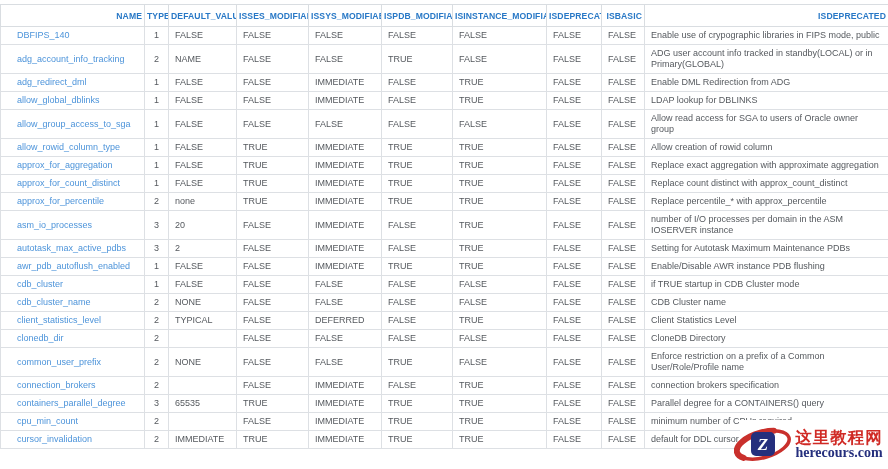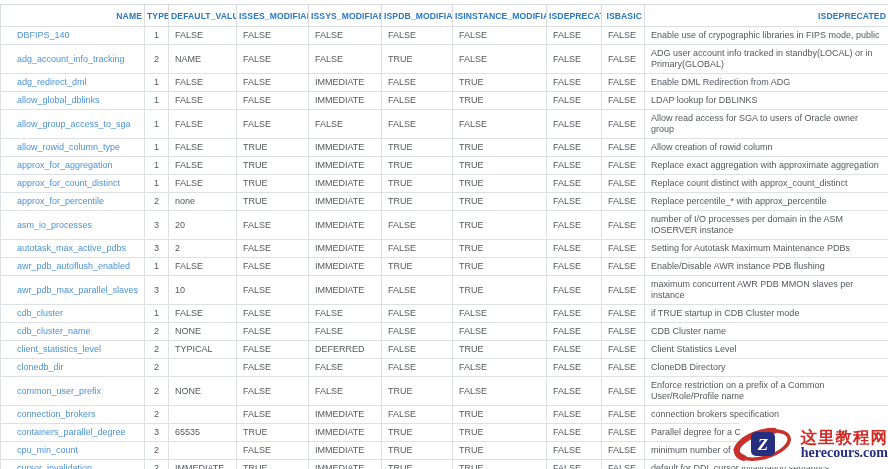--- a/index.html
+++ b/index.html
@@ -54,21 +54,21 @@
   .watermark {
     position: absolute;
     right: 0; bottom: 2px;
     width: 148px; height: 47px;
     background: #ffffff;
     display: flex;
     align-items: center;
     z-index: 5;
   }
   .wm-logo { flex: 0 0 auto; margin-left: -6px; }
-  .wm-text { flex: 1; display: flex; flex-direction: column; align-items: flex-end; margin-left: -2px; }
+  .wm-text { flex: 1; display: flex; flex-direction: column; align-items: center; margin-left: -2px; }
   .wm-cn {
     color: #d02a25;
     font-size: 16.5px;
     font-weight: bold;
     line-height: 18px;
     letter-spacing: 1px;
     white-space: nowrap;
   }
   .wm-url {
     color: #252f7d;
@@ -250,32 +250,20 @@
           <td class="col-default_value">FALSE</td>
           <td class="col-isses_modifiable">FALSE</td>
           <td class="col-issys_modifiable">IMMEDIATE</td>
           <td class="col-ispdb_modifiable">TRUE</td>
           <td class="col-isinstance_modifiable">TRUE</td>
           <td class="col-isdeprecated">FALSE</td>
           <td class="col-isbasic">FALSE</td>
           <td class="col-description">Enable/Disable AWR instance PDB flushing</td>
         </tr>
         <tr>
-          <td class="col-name"><a class="name-link">awr_pdb_max_parallel_slaves</a></td>
-          <td class="col-type">3</td>
-          <td class="col-default_value">10</td>
-          <td class="col-isses_modifiable">FALSE</td>
-          <td class="col-issys_modifiable">IMMEDIATE</td>
-          <td class="col-ispdb_modifiable">FALSE</td>
-          <td class="col-isinstance_modifiable">TRUE</td>
-          <td class="col-isdeprecated">FALSE</td>
-          <td class="col-isbasic">FALSE</td>
-          <td class="col-description">maximum concurrent AWR PDB MMON slaves per instance</td>
-        </tr>
-        <tr>
           <td class="col-name"><a class="name-link">cdb_cluster</a></td>
           <td class="col-type">1</td>
           <td class="col-default_value">FALSE</td>
           <td class="col-isses_modifiable">FALSE</td>
           <td class="col-issys_modifiable">FALSE</td>
           <td class="col-ispdb_modifiable">FALSE</td>
           <td class="col-isinstance_modifiable">FALSE</td>
           <td class="col-isdeprecated">FALSE</td>
           <td class="col-isbasic">FALSE</td>
           <td class="col-description">if TRUE startup in CDB Cluster mode</td>

